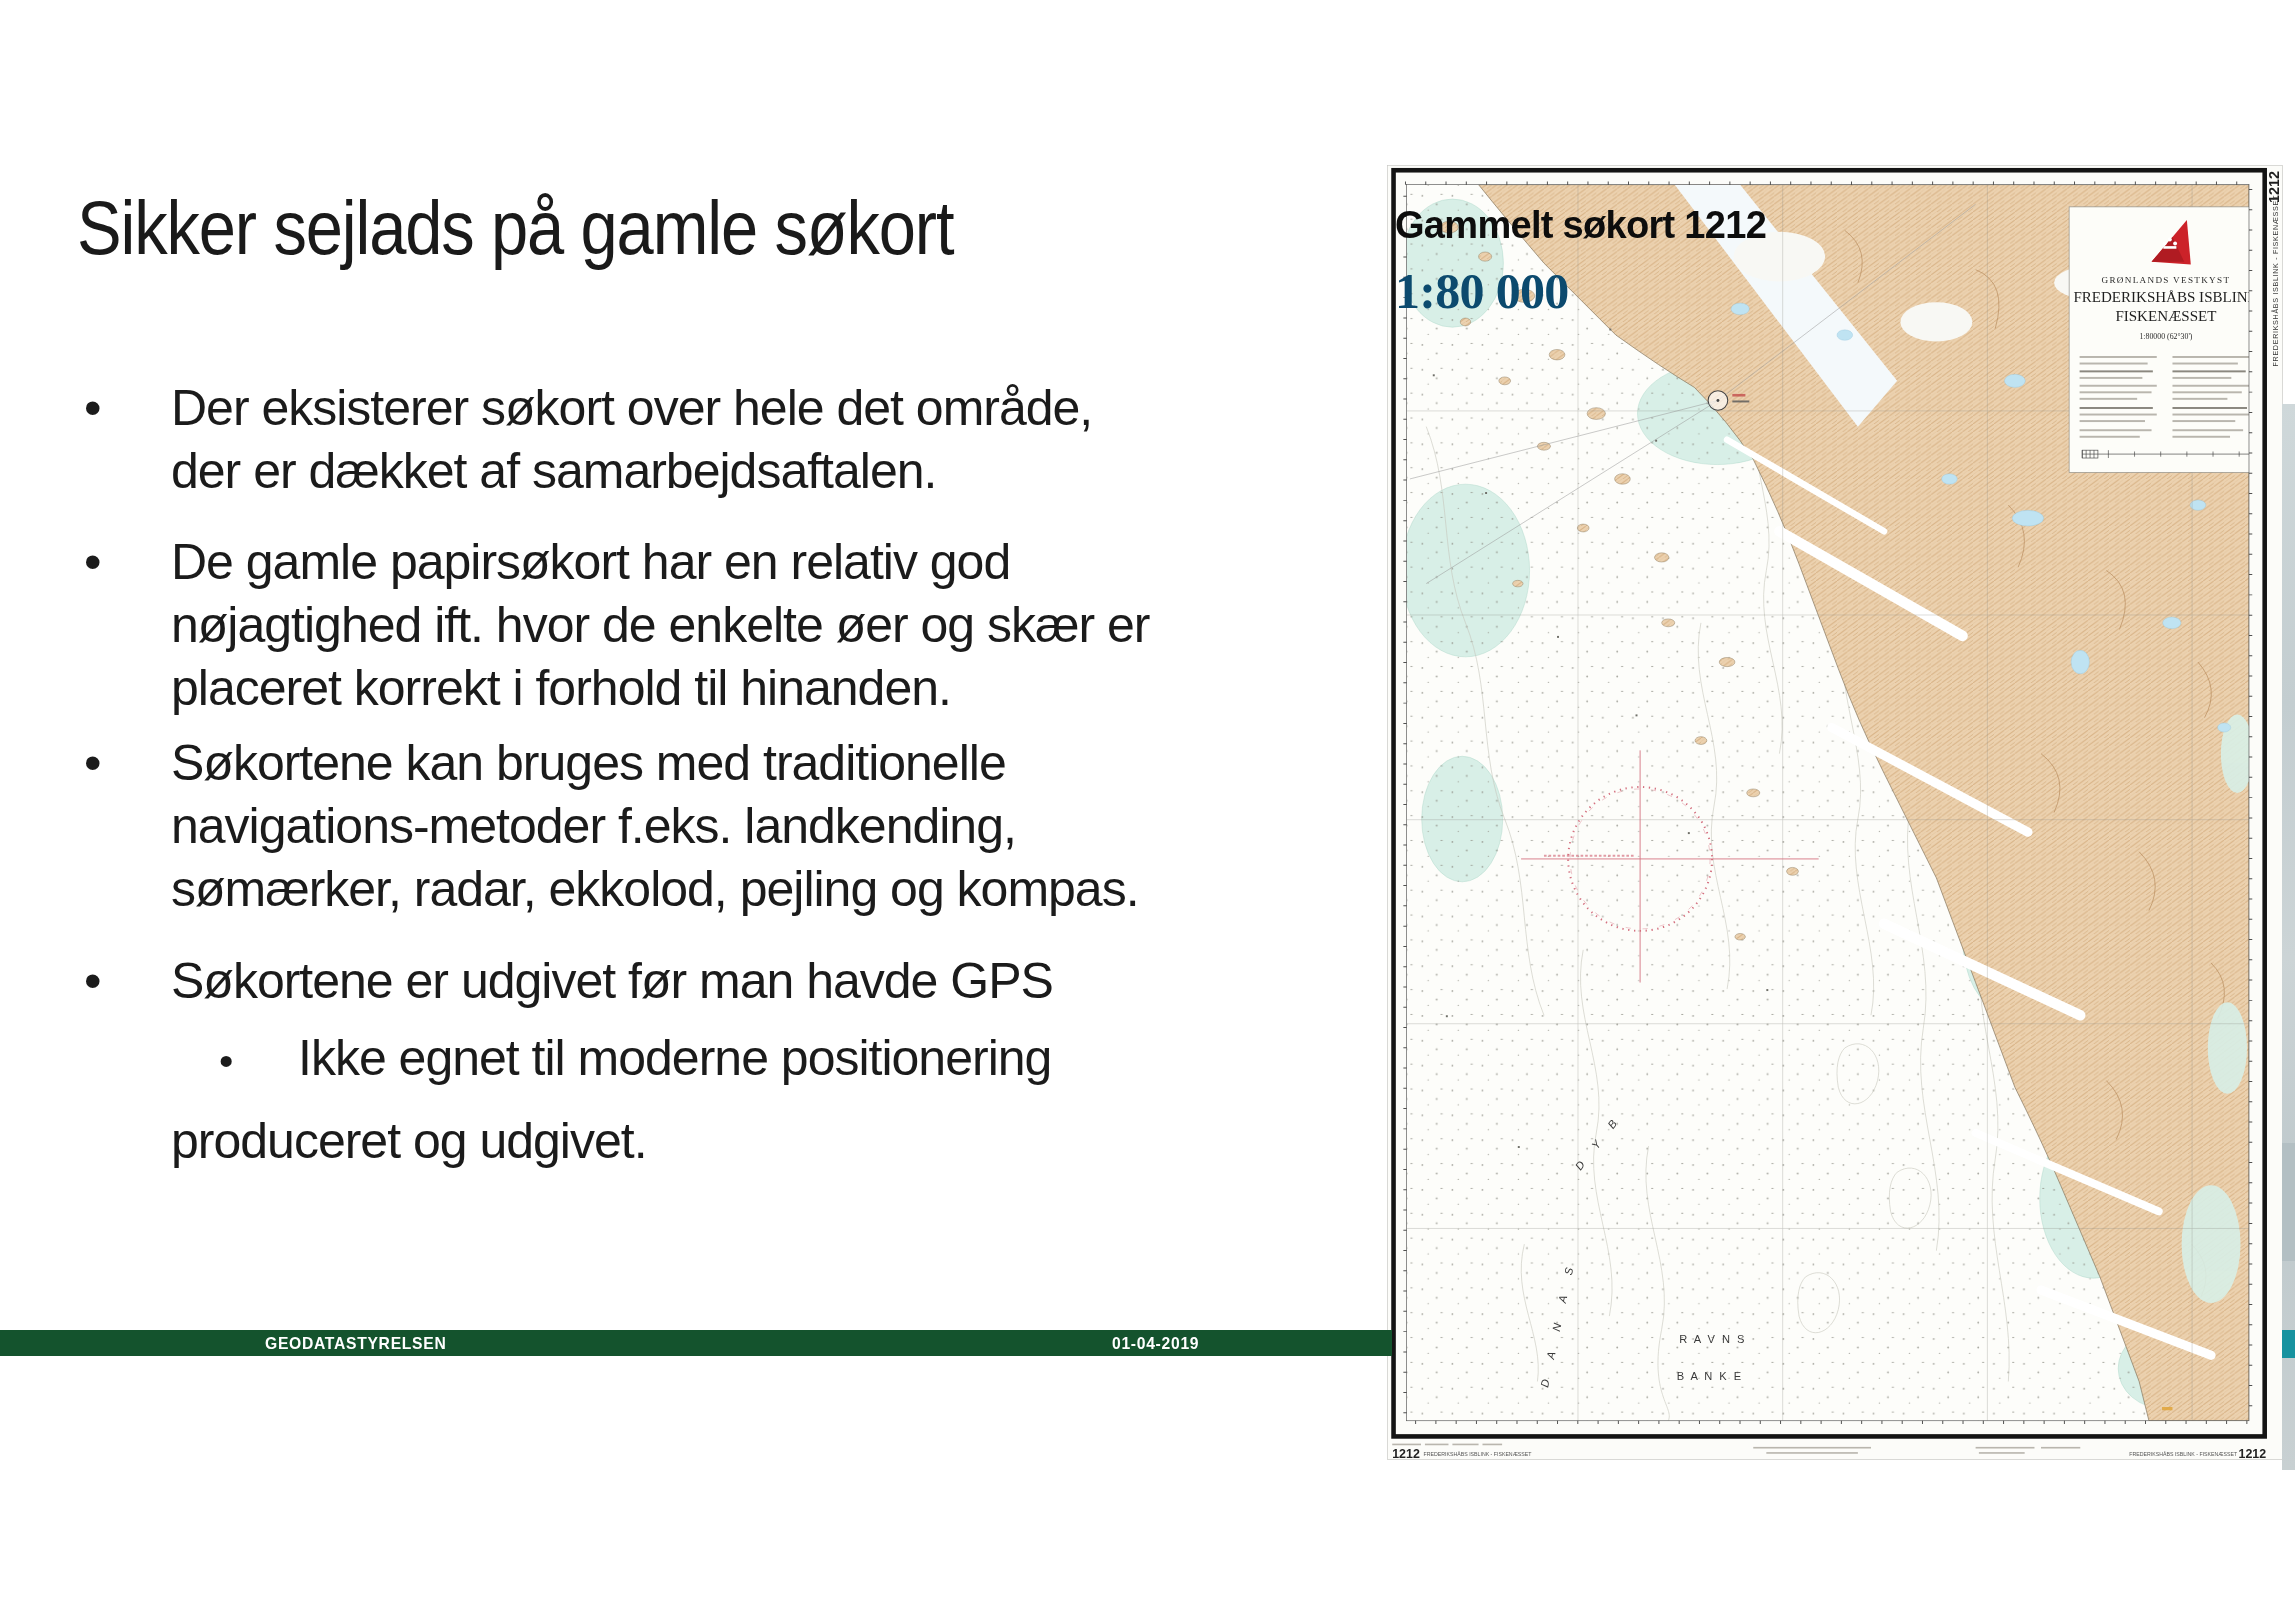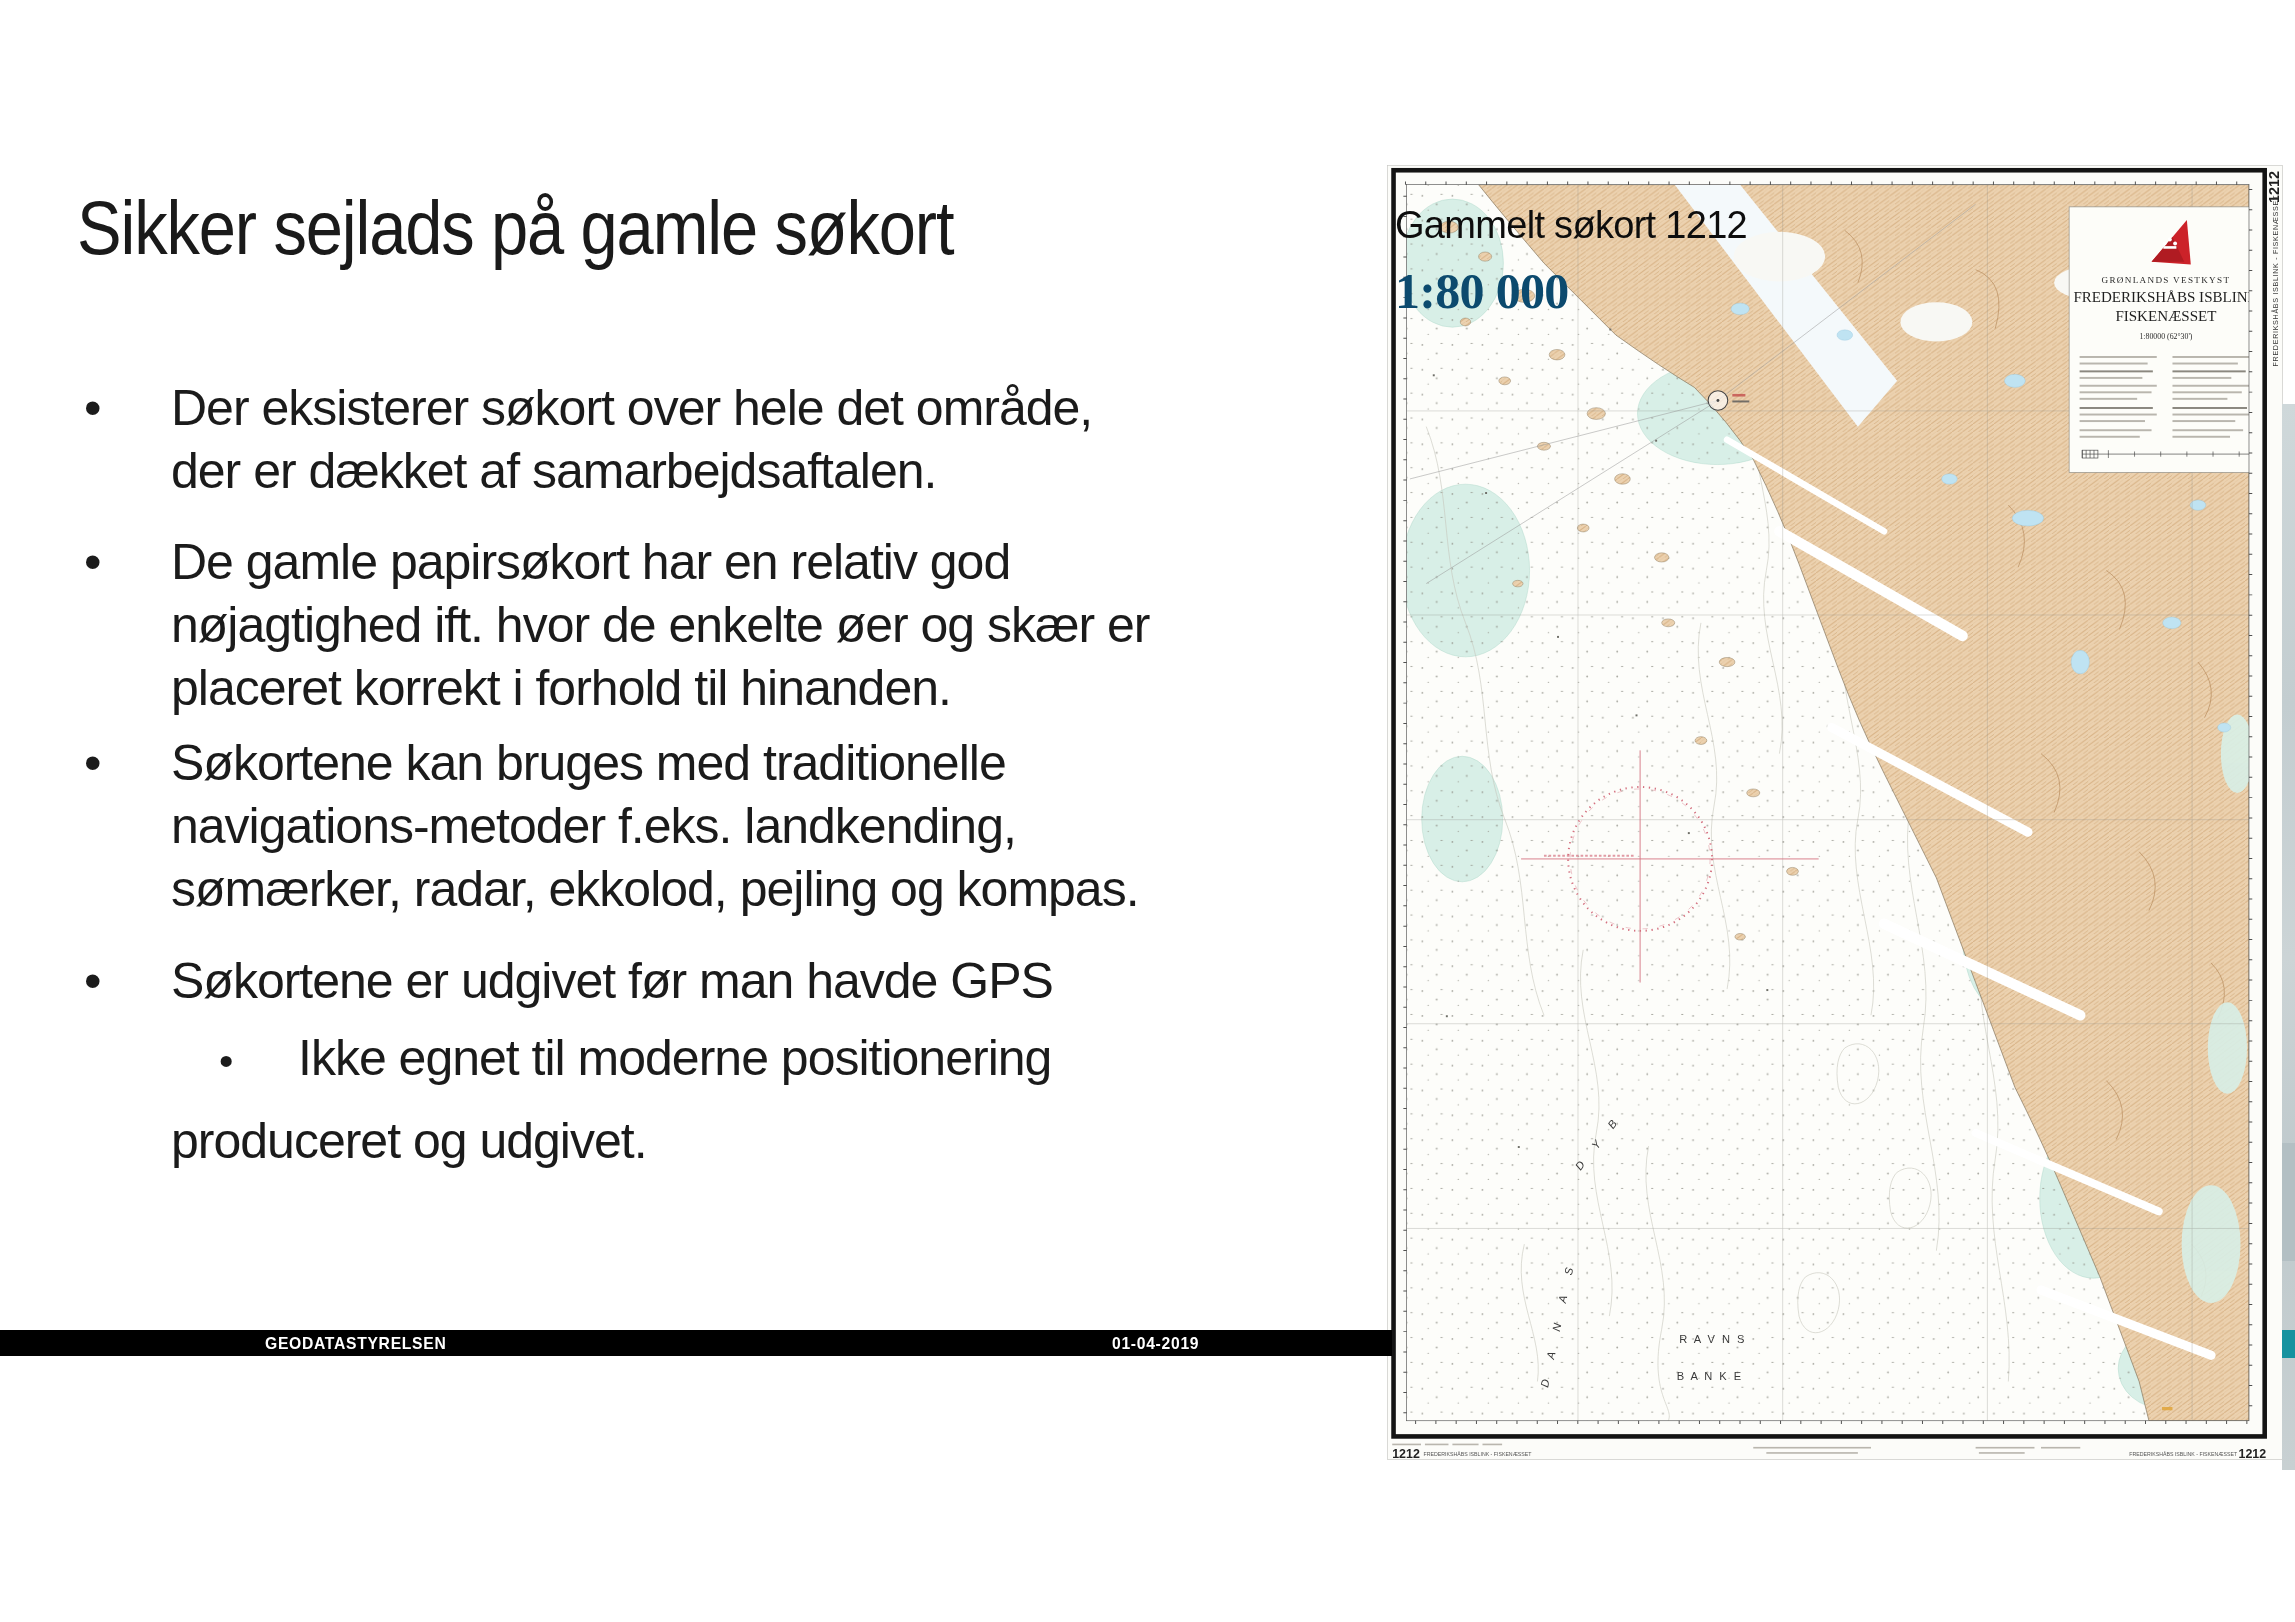--- a/index.html
+++ b/index.html
@@ -17,29 +17,29 @@
                 padding-left:171px;white-space:nowrap;}
   .bullet.l1 .line.first::before{content:"\2022";position:absolute;left:84px;top:0;
                 font-size:50px;line-height:63px;letter-spacing:0;}
   .bullet.l2 .line{padding-left:298px;}
   .bullet.l2 .line.first::before{content:"\2022";position:absolute;left:219px;top:2.6px;
                 font-size:41px;line-height:63px;letter-spacing:0;}
   .b1{top:361px;} .b2{top:515px;} .b3{top:716px;} .b4{top:934px;}
   .b5{top:1011px;} .b6{top:1094px;}
 
   
-  .footer-bar{position:absolute;left:0;top:1330px;width:1392px;height:26px;background:#000000;text-align:center;}
+  .footer-bar{position:absolute;left:0;top:1330px;width:1392px;height:26px;background:#14532d;text-align:center;}
   .footer-org{position:absolute;left:265px;top:0;height:26px;line-height:27.5px;
               font-size:15.7px;font-weight:bold;color:#ffffff;letter-spacing:0.7px;}
   .footer-date{position:absolute;left:1112px;top:0;height:26px;line-height:27.5px;
               font-size:15.7px;font-weight:bold;color:#ffffff;letter-spacing:0.7px;}
 
   
   .map-wrap{position:absolute;left:1387px;top:165px;width:896px;height:1295px;}
-  .map-overlay1{position:absolute;left:1395px;top:204px;font-size:38px;font-weight:normal;
+  .map-overlay1{position:absolute;left:1395px;top:204px;font-size:38px;font-weight:bold;
               letter-spacing:-0.7px;color:#0d0d0d;white-space:nowrap;}
   .map-overlay2{position:absolute;left:1395px;top:262px;font-size:50px;font-weight:bold;
               letter-spacing:-0.7px;color:#0c4a6e;white-space:nowrap;font-family:Liberation Serif, serif;}
 
   
   .edge-strip{position:absolute;left:2282px;top:404px;width:13px;height:1066px;
       background:linear-gradient(180deg,#cfd8da 0%,#c3cdd0 28%,#ccd4d6 52%,#bfc9cc 72%,#c8d0d2 100%);}
   .edge-strip .teal{position:absolute;left:0;top:926px;width:13px;height:27.5px;background:#17929f;}
   .edge-strip .dark{position:absolute;left:0;top:739px;width:13px;height:118px;background:#b3bfc3;}
 </style>

